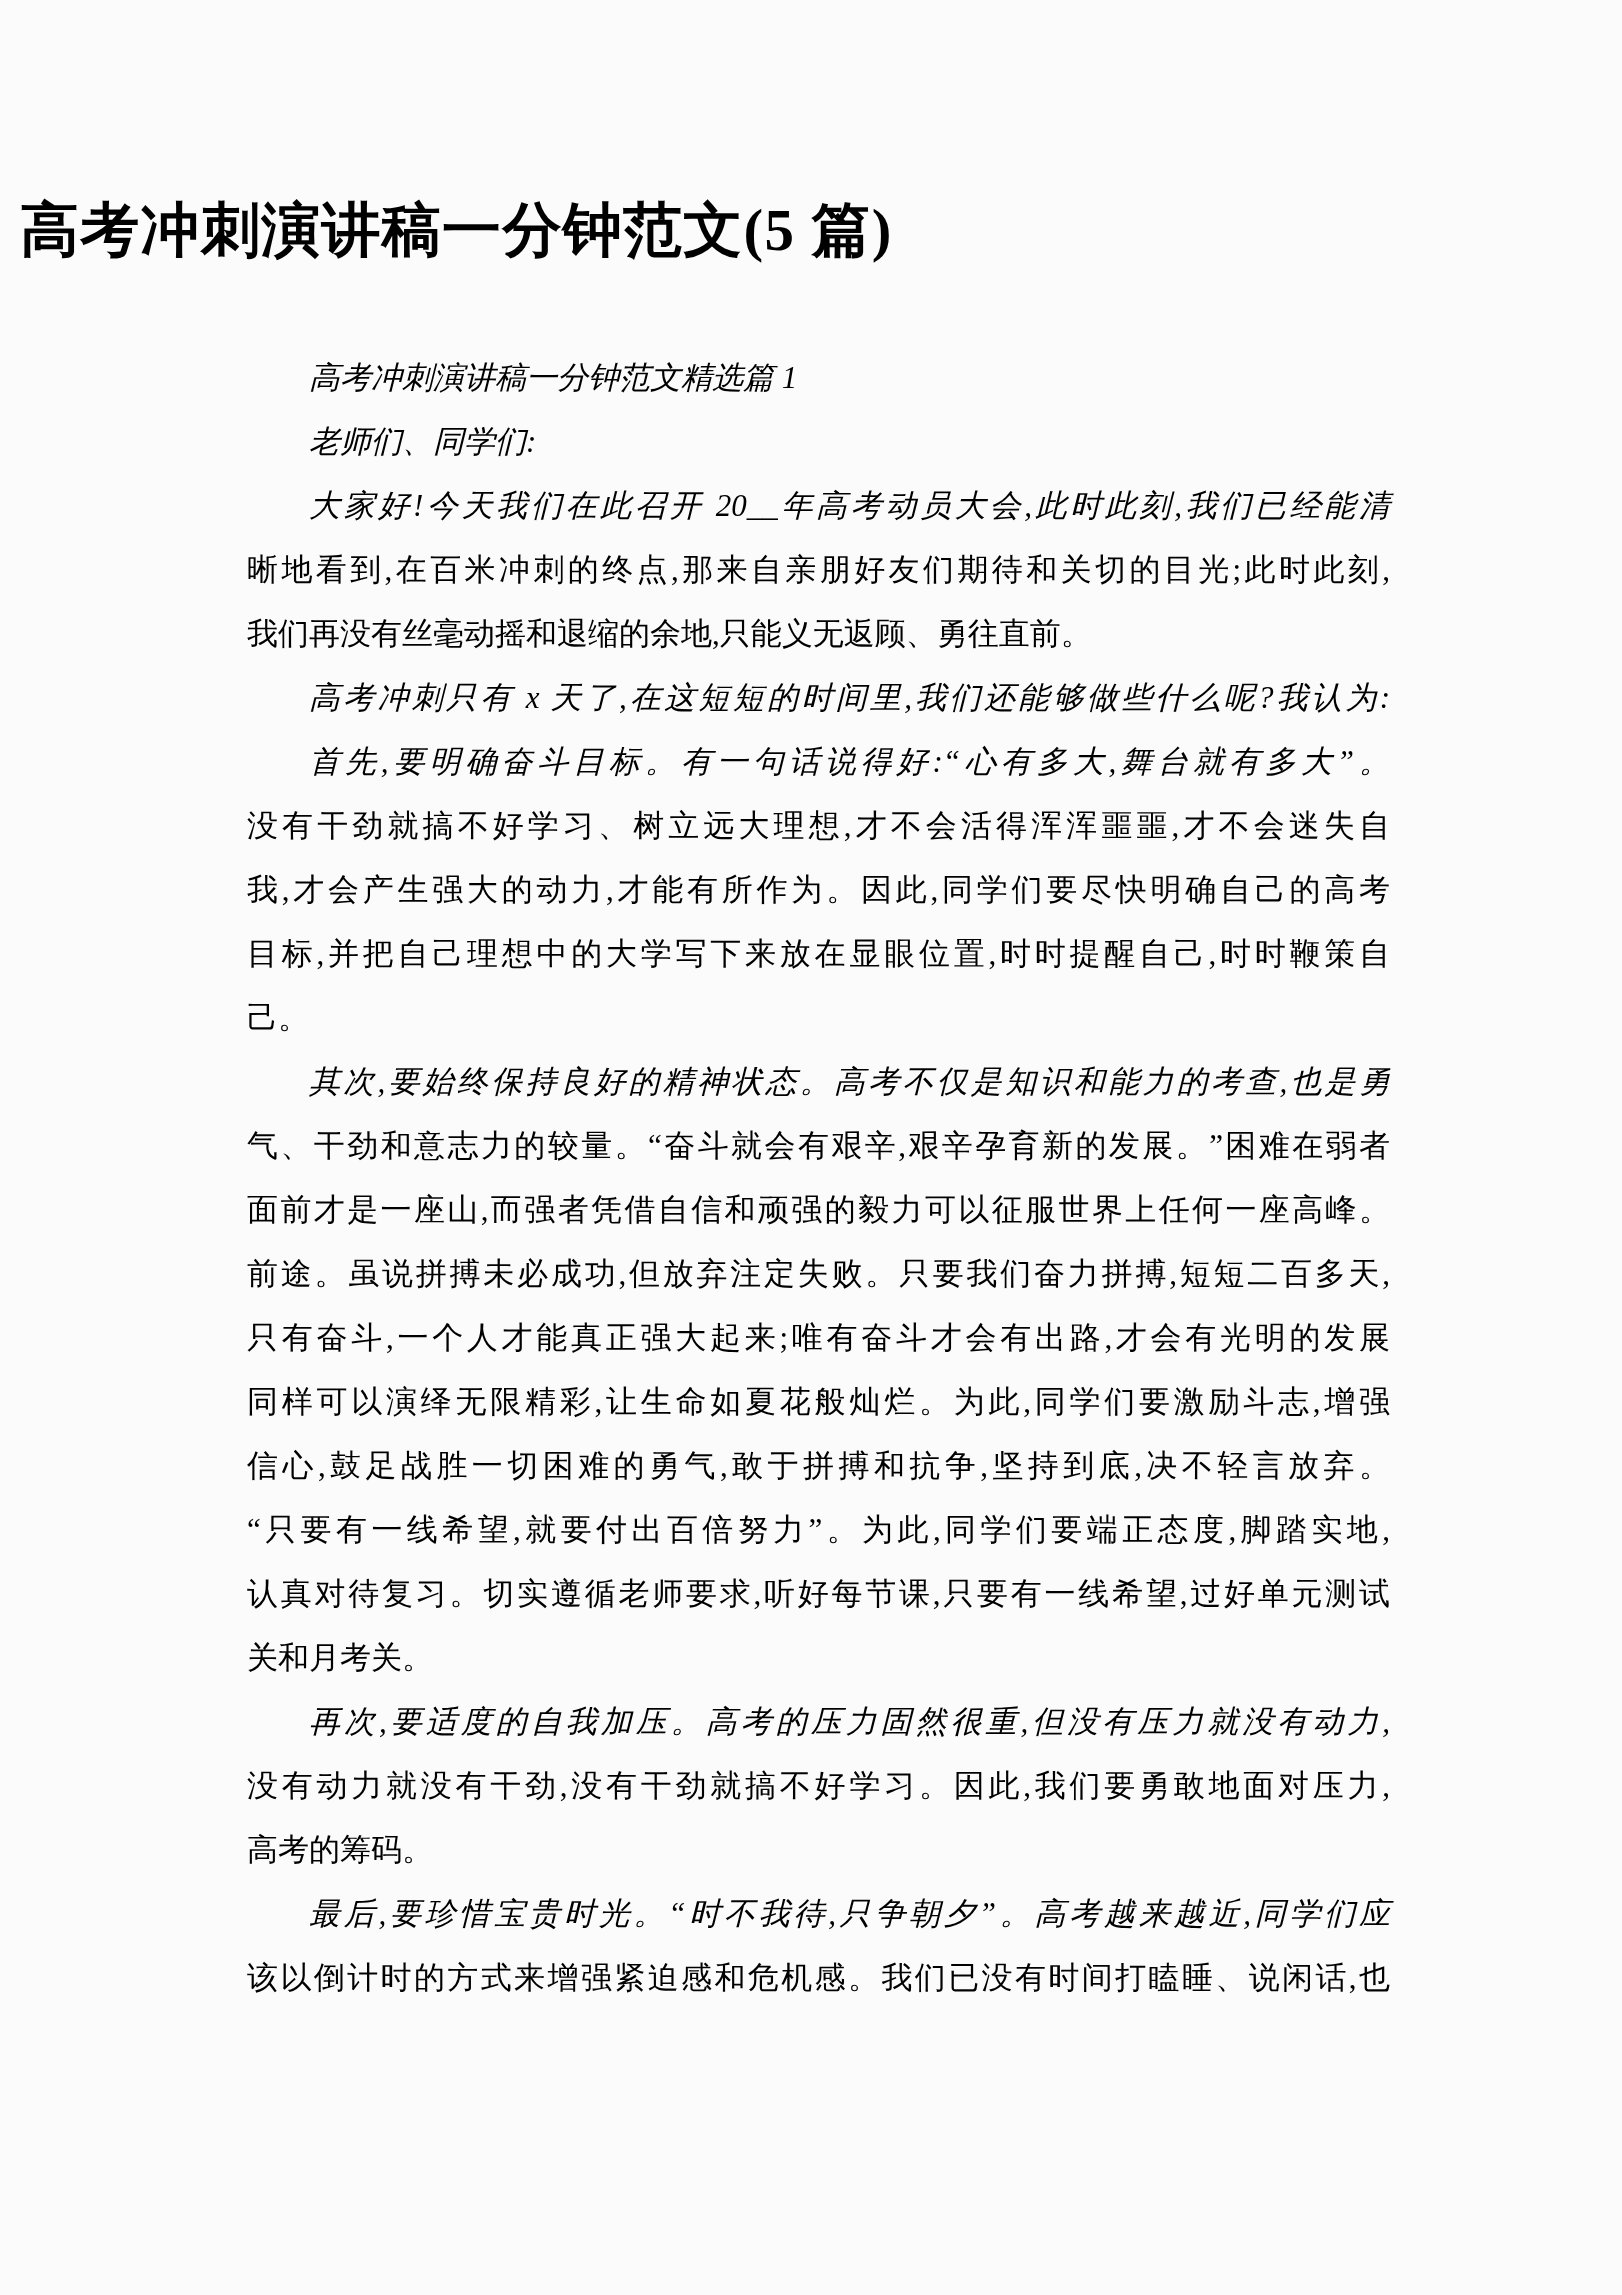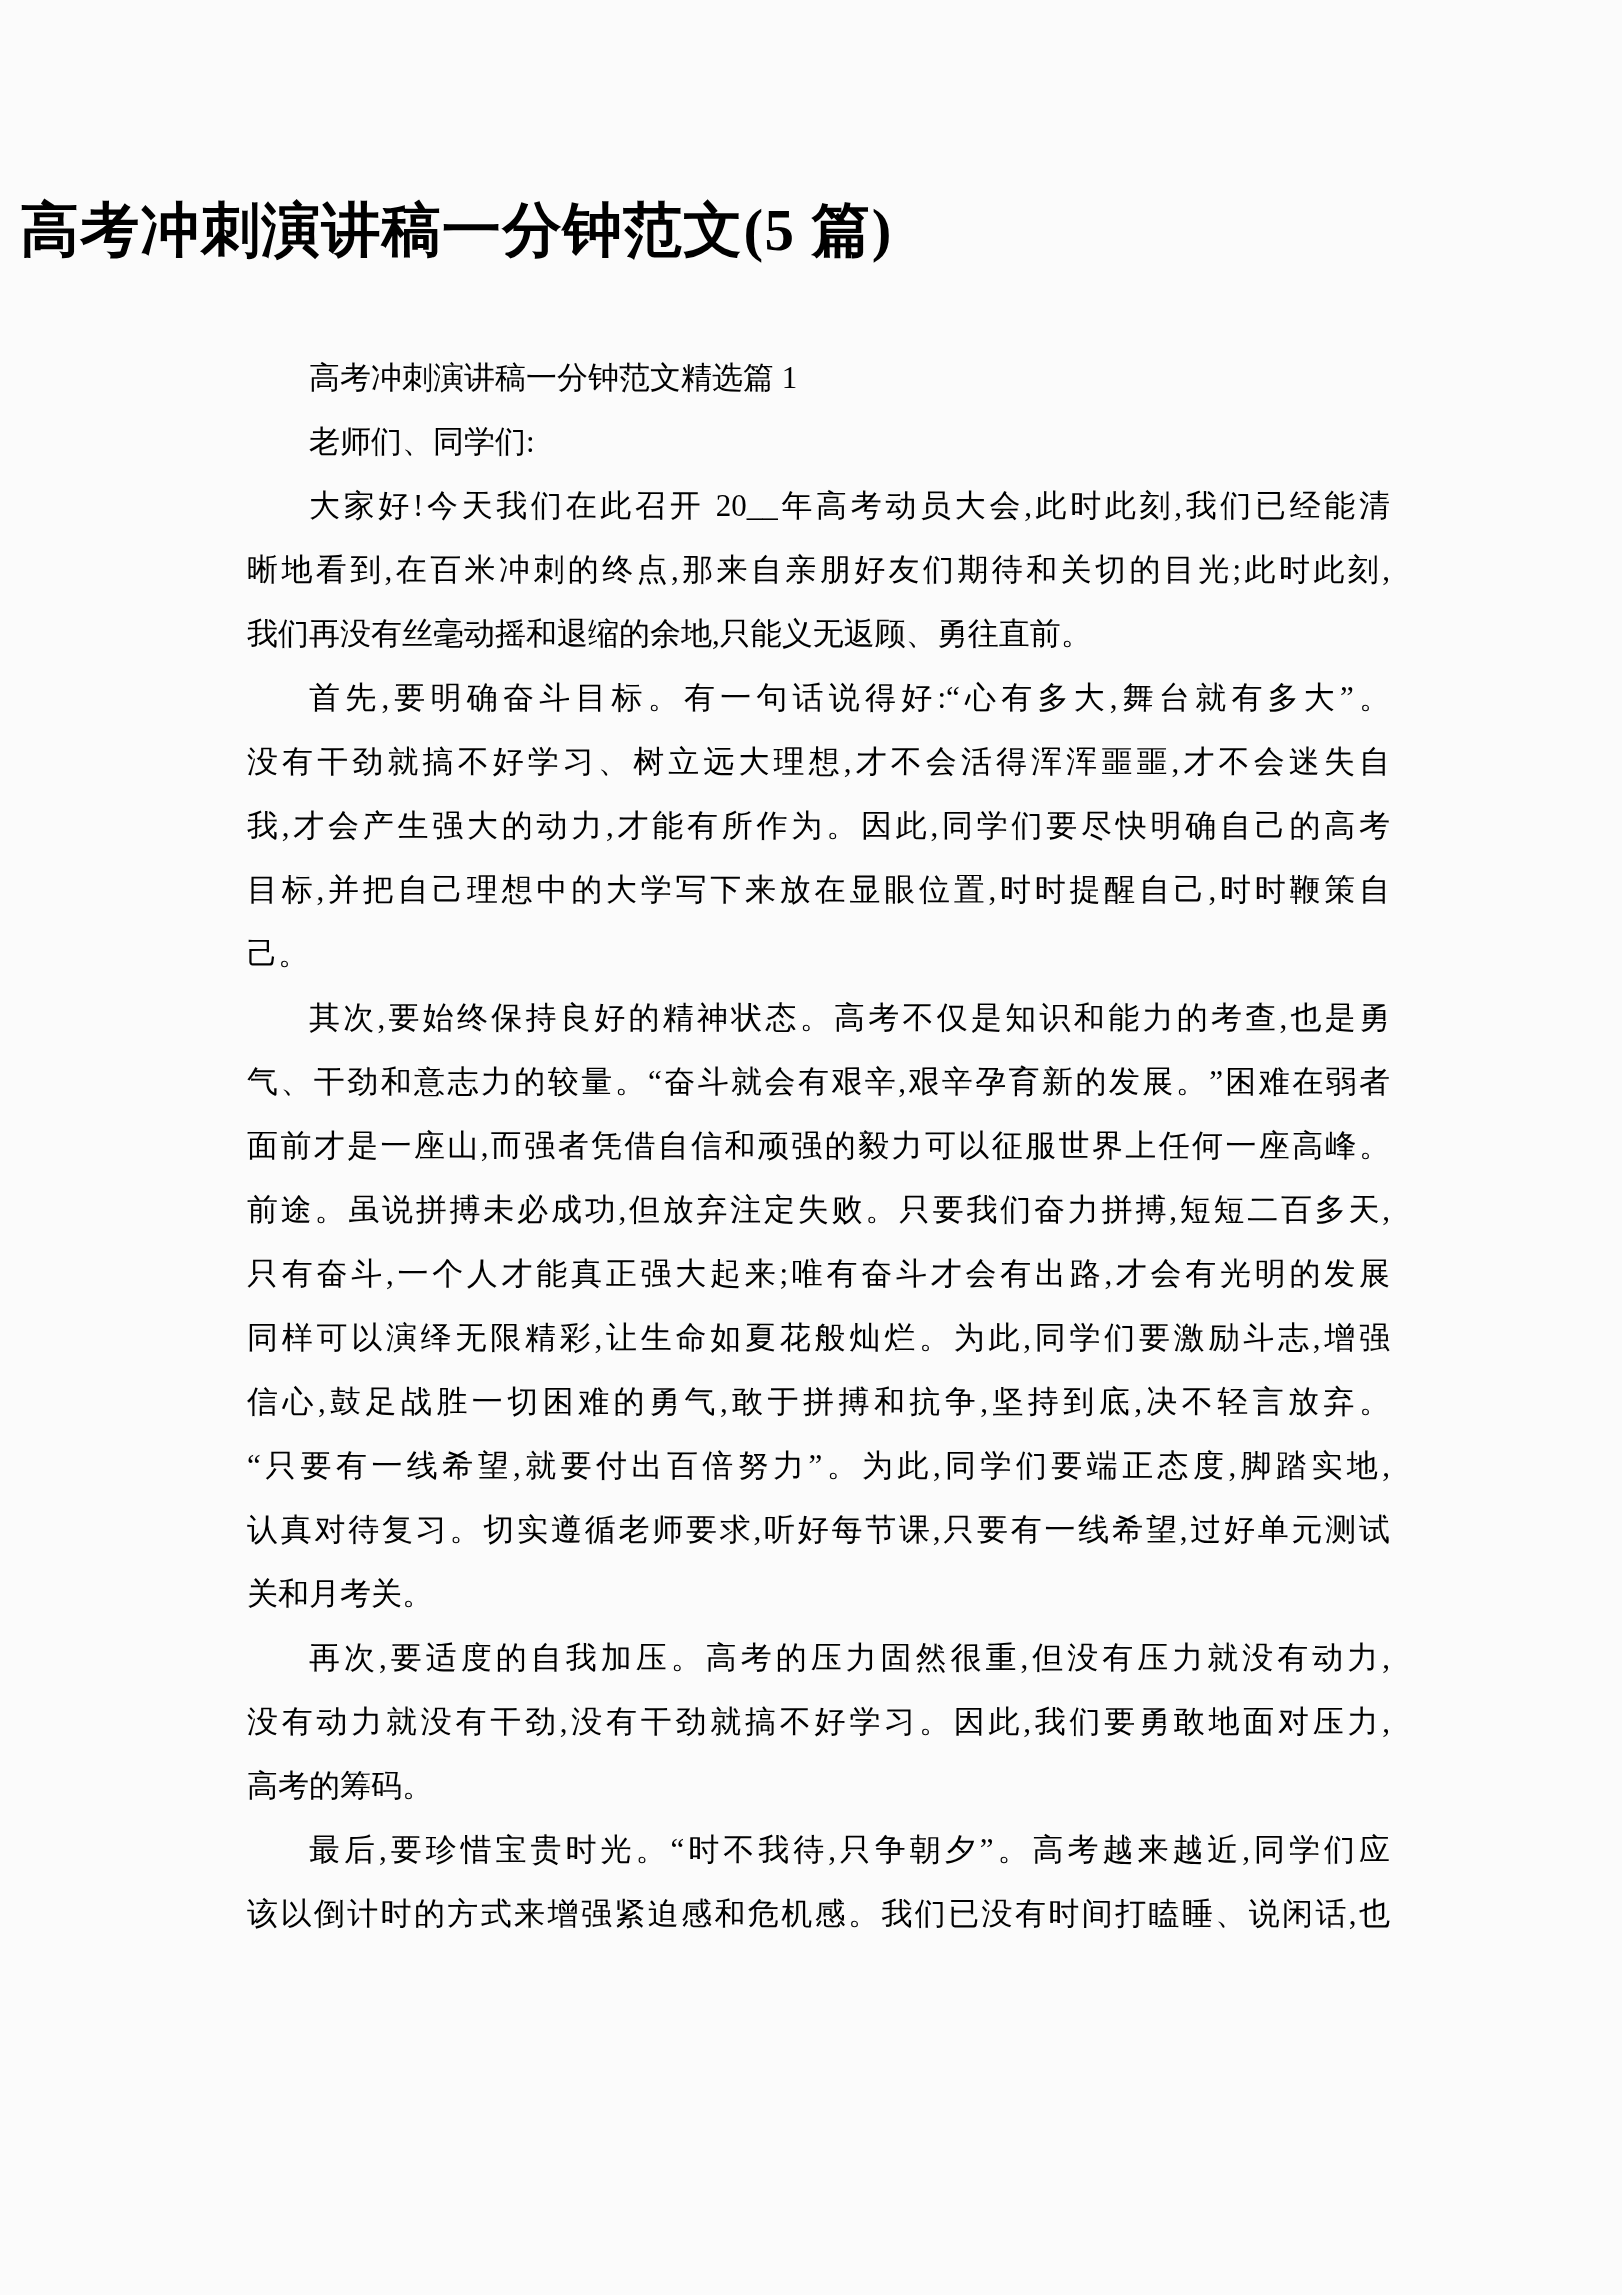--- a/index.html
+++ b/index.html
@@ -39,36 +39,38 @@
     letter-spacing: 0;
   }
   .ln {
     text-align: justify;
     text-align-last: justify;
     height: 64px;
     overflow: visible;
   }
   .ln.ind {
     text-indent: 2em;
+    font-style: italic;
   }
   .ln.end {
     text-align-last: left;
   }
 </style>
 </head>
 <body>
 
 <div class="page">
   <div class="doc-title">高考冲刺演讲稿一分钟范文(5 篇)</div>
   <div class="doc-body">
     <div class="ln ind end">高考冲刺演讲稿一分钟范文精选篇 1</div>
     <div class="ln ind end">老师们、同学们:</div>
     <div class="ln ind">大家好!今天我们在此召开 20__年高考动员大会,此时此刻,我们已经能清</div>
     <div class="ln">晰地看到,在百米冲刺的终点,那来自亲朋好友们期待和关切的目光;此时此刻,</div>
     <div class="ln end">我们再没有丝毫动摇和退缩的余地,只能义无返顾、勇往直前。</div>
+    <div class="ln ind">高考冲刺只有 x 天了,在这短短的时间里,我们还能够做些什么呢?我认为:</div>
     <div class="ln ind">首先,要明确奋斗目标。有一句话说得好:“心有多大,舞台就有多大”。</div>
     <div class="ln">没有干劲就搞不好学习、树立远大理想,才不会活得浑浑噩噩,才不会迷失自</div>
     <div class="ln">我,才会产生强大的动力,才能有所作为。因此,同学们要尽快明确自己的高考</div>
     <div class="ln">目标,并把自己理想中的大学写下来放在显眼位置,时时提醒自己,时时鞭策自</div>
     <div class="ln end">己。</div>
     <div class="ln ind">其次,要始终保持良好的精神状态。高考不仅是知识和能力的考查,也是勇</div>
     <div class="ln">气、干劲和意志力的较量。“奋斗就会有艰辛,艰辛孕育新的发展。”困难在弱者</div>
     <div class="ln">面前才是一座山,而强者凭借自信和顽强的毅力可以征服世界上任何一座高峰。</div>
     <div class="ln">前途。虽说拼搏未必成功,但放弃注定失败。只要我们奋力拼搏,短短二百多天,</div>
     <div class="ln">只有奋斗,一个人才能真正强大起来;唯有奋斗才会有出路,才会有光明的发展</div>

